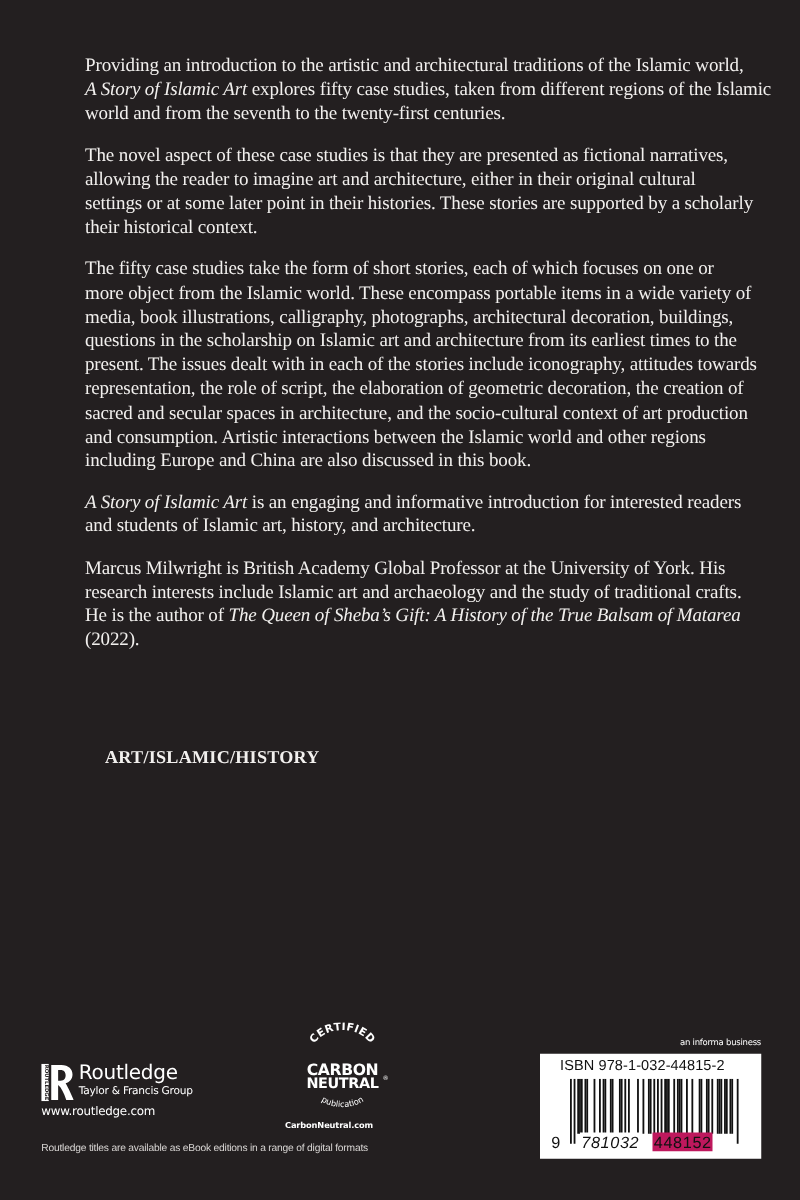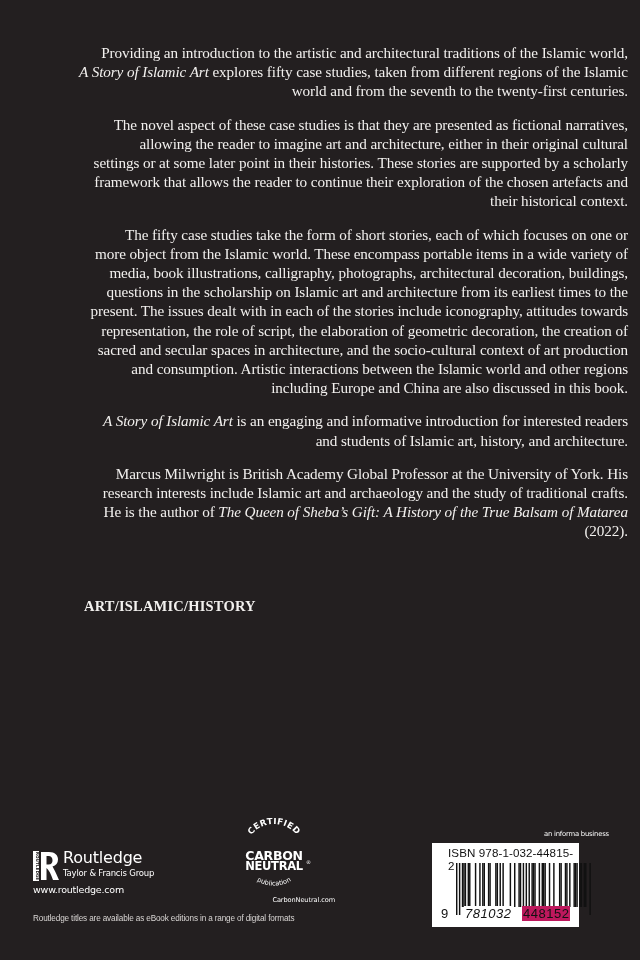--- a/index.html
+++ b/index.html
@@ -23,21 +23,20 @@
       font-size: 15.2px;
       line-height: 19.2px;
       letter-spacing: -0.1px;
     }
     .para {
       margin: 0 0 14px 0;
     }
     .line {
       display: block;
       white-space: nowrap;
-      text-align: right;
     }
     .subject {
       position: absolute;
       left: 84px;
       top: 598px;
       font-size: 14.5px;
       font-weight: bold;
       letter-spacing: 0.2px;
     }
     
@@ -86,46 +85,46 @@
     .carbon {
       position: absolute;
       left: 228px;
       top: 818px;
       width: 90px;
       height: 95px;
     }
     .carbon svg { display: block; }
     .carbon-url {
       position: absolute;
-      left: 17px;
+      left: 0;
       top: 78px;
       width: 90px;
-      text-align: right;
-      font-family: "DejaVu Sans", sans-serif;
-      font-weight: normal;
+      text-align: left;
+      font-family: "DejaVu Sans", sans-serif;
+      font-weight: bold;
       font-size: 6.6px;
       color: #ffffff;
       letter-spacing: -0.1px;
     }
     
     .informa {
       position: absolute;
       left: 530px;
       top: 830px;
       font-family: "DejaVu Sans", sans-serif;
       font-size: 6.8px;
       color: #ffffff;
       letter-spacing: -0.2px;
       margin-left: 14px;
     }
     .barcode-box {
       position: absolute;
       left: 432px;
       top: 843px;
-      width: 147px;
+      width: 177px;
       height: 84px;
       background: #ffffff;
     }
     .isbn-text {
       position: absolute;
       left: 16px;
       top: 3px;
       font-family: "Liberation Sans", sans-serif;
       font-size: 11.6px;
       color: #111111;
@@ -186,21 +185,20 @@
   <div class="blurb" id="blurb">
       <p class="para">
         <span class="line"><span>Providing an introduction to the artistic and architectural traditions of the Islamic world,</span></span>
         <span class="line"><em>A Story of Islamic Art</em><span> explores fifty case studies, taken from different regions of the Islamic</span></span>
         <span class="line"><span>world and from the seventh to the twenty-first centuries.</span></span>
       </p>
       <p class="para">
         <span class="line"><span>The novel aspect of these case studies is that they are presented as fictional narratives,</span></span>
         <span class="line"><span>allowing the reader to imagine art and architecture, either in their original cultural</span></span>
         <span class="line"><span>settings or at some later point in their histories. These stories are supported by a scholarly</span></span>
-        <span class="line"><span>framework that allows the reader to continue their exploration of the chosen artefacts and</span></span>
         <span class="line"><span>their historical context.</span></span>
       </p>
       <p class="para">
         <span class="line"><span>The fifty case studies take the form of short stories, each of which focuses on one or</span></span>
         <span class="line"><span>more object from the Islamic world. These encompass portable items in a wide variety of</span></span>
         <span class="line"><span>media, book illustrations, calligraphy, photographs, architectural decoration, buildings,</span></span>
         <span class="line"><span>questions in the scholarship on Islamic art and architecture from its earliest times to the</span></span>
         <span class="line"><span>present. The issues dealt with in each of the stories include iconography, attitudes towards</span></span>
         <span class="line"><span>representation, the role of script, the elaboration of geometric decoration, the creation of</span></span>
         <span class="line"><span>sacred and secular spaces in architecture, and the socio-cultural context of art production</span></span>

